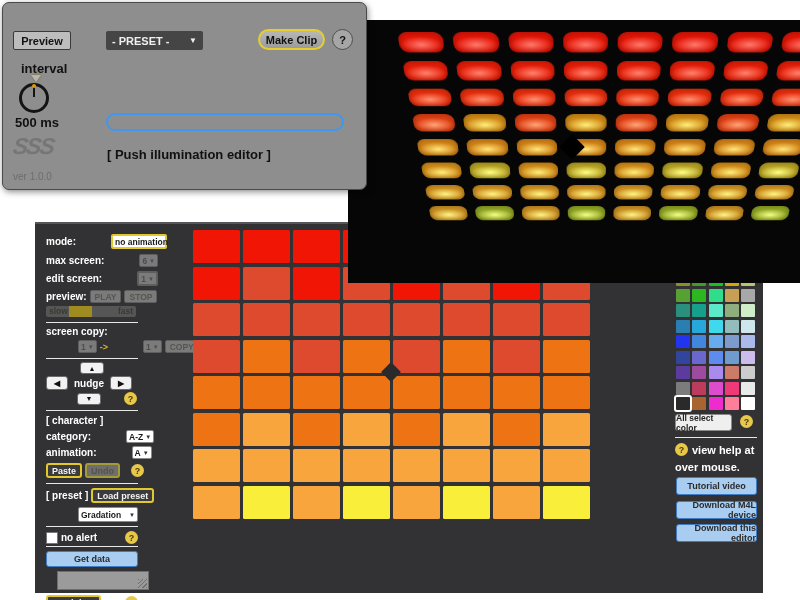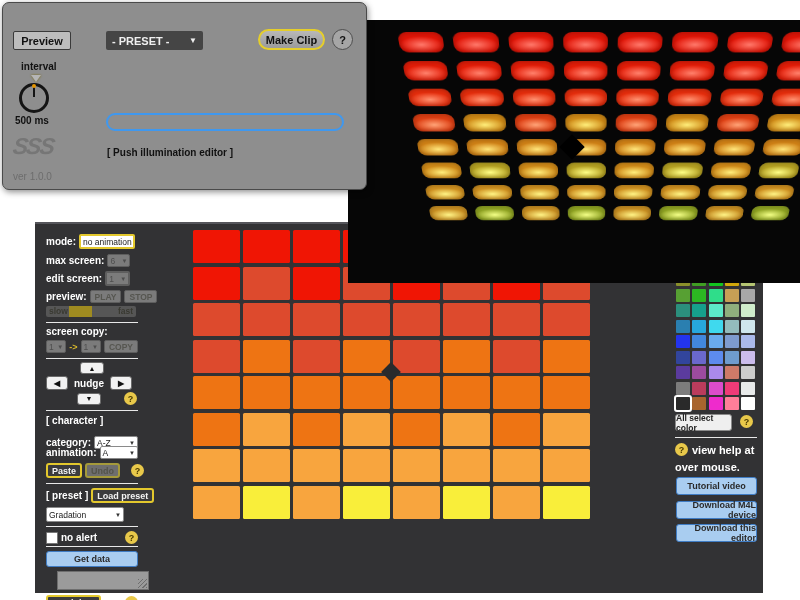--- a/index.html
+++ b/index.html
@@ -6,22 +6,22 @@
   #stage{position:relative;width:800px;height:600px;overflow:hidden;background:#ffffff;
          font-family:"Liberation Sans",sans-serif;}
 
   
   .panel{position:absolute;left:35px;top:222px;width:728px;height:371px;
          background:#323234;border-top:2px solid #55555a;box-sizing:border-box;z-index:1;}
   .sidebar{position:absolute;left:11px;top:0;width:92px;color:#fff;font-size:10px;font-weight:bold;}
   .srow{position:absolute;left:0;display:flex;align-items:center;gap:3px;white-space:nowrap;width:100%;}
   .hr{position:absolute;left:0;width:92px;height:1px;background:#e8e8e8;}
   .dd{display:inline-flex;align-items:center;justify-content:space-between;background:#fff;color:#1a1a1a;
-      border:1px solid #8a8a8a;border-radius:2px;font-size:8.5px;font-weight:normal;height:13px;
-      padding:0 2px;box-sizing:border-box;}
+      border:1px solid #8a8a8a;border-radius:2px;font-size:8.5px;font-weight:bold;height:13px;
+      padding:0 2px;box-sizing:border-box;margin-left:32px;}
   .dd .car{font-size:6px;color:#333;margin-left:2px;}
   .dd.gold{border:2px solid #e3c82d;height:15px;}
   .dd.dis{background:#7b7b7b;color:#4e4e4e;border-color:#5e5e5e;}
   .dd.dis .car{color:#4e4e4e;}
   .btn-dis{background:#7b7b7b;color:#565650;border:1px solid #5e5e5e;border-radius:2px;
            font-size:8.5px;font-weight:bold;padding:1px 4px;height:13px;box-sizing:border-box;}
   .btn-gold{background:#3b3b3d;color:#f2f2f2;border:2px solid #e3c82d;border-radius:3px;
             font-size:9px;font-weight:bold;padding:0 4px;height:15px;display:inline-flex;align-items:center;box-sizing:border-box;}
   .btn-undo{background:#6e6e6e;color:#54544a;border:2px solid #a59a3a;border-radius:3px;
             font-size:9px;font-weight:bold;padding:0 4px;height:15px;display:inline-flex;align-items:center;box-sizing:border-box;}
@@ -89,21 +89,21 @@
   .preview-btn{left:10px;top:28px;width:58px;height:19px;background:#bdbdbd;border:1px solid #3a3a3a;
                border-radius:2px;font-size:11px;display:flex;align-items:center;justify-content:center;}
   .preset-dd{left:103px;top:28px;width:97px;height:19px;background:#454545;color:#efefef;
              font-size:11px;display:flex;align-items:center;border-radius:2px;padding:0 6px;}
   .preset-dd .car{margin-left:auto;font-size:8px;}
   .makeclip{left:255px;top:26px;width:67px;height:21px;border-radius:11px;border:2px solid #e5ce2b;
             background:linear-gradient(#b8b8b8,#9b9b9b);font-size:11px;display:flex;align-items:center;
             justify-content:center;}
   .mw-help{left:329px;top:26px;width:21px;height:21px;border-radius:50%;background:#a6a6a6;
            border:1px solid #4e4e4e;font-size:11px;display:flex;align-items:center;justify-content:center;}
-  .mw-lab{position:absolute;font-weight:bold;color:#111;font-size:10px;}
+  .mw-lab{position:absolute;font-weight:bold;color:#111;font-size:13px;}
   .tri{position:absolute;left:28px;top:72px;width:0;height:0;border-left:5px solid transparent;
        border-right:5px solid transparent;border-top:7px solid #b5b5b5;filter:drop-shadow(0 0 1px #7a6a10);}
   .knob{position:absolute;left:16px;top:80px;width:30px;height:30px;border:3px solid #141414;
         border-radius:50%;box-sizing:border-box;}
   .knob .needle{position:absolute;left:50%;top:-1px;width:2px;height:12px;background:#141414;transform:translateX(-50%);}
   .knob .dot{position:absolute;left:50%;top:-2px;width:4px;height:4px;border-radius:50%;background:#e59500;transform:translateX(-50%);}
   .paste-input{position:absolute;left:103px;top:110px;width:238px;height:18px;background:#8e8e8e;
                border:2px solid #3f98ef;border-radius:9px;box-sizing:border-box;}
   .urlbar{position:absolute;left:103px;top:160px;width:238px;height:17px;background:#7c7c7c;
           border-radius:8px;box-shadow:inset 0 1px 0 #a8a8a8;display:flex;align-items:center;
@@ -187,21 +187,21 @@
       <div class="srow" style="top:168px">
         <span class="arrowbtn" style="margin-left:31px">
             <span>▼</span>
           </span>
         <span class="qm" style="margin-left:20px">?</span>
       </div>
       <div class="hr" style="top:186px"></div>
       <div class="srow" style="top:191px">
         <span>[ character ]</span>
       </div>
-      <div class="srow" style="top:212px">
+      <div class="srow" style="top:206px">
         <span>category:</span>
         <span class="dd" style="width:44px">
           <span>A-Z</span>
           <span class="car">▼</span>
         </span>
       </div>
       <div class="srow" style="top:222px">
         <span>animation:</span>
         <span class="dd" style="width:40px">
           <span>A</span>

